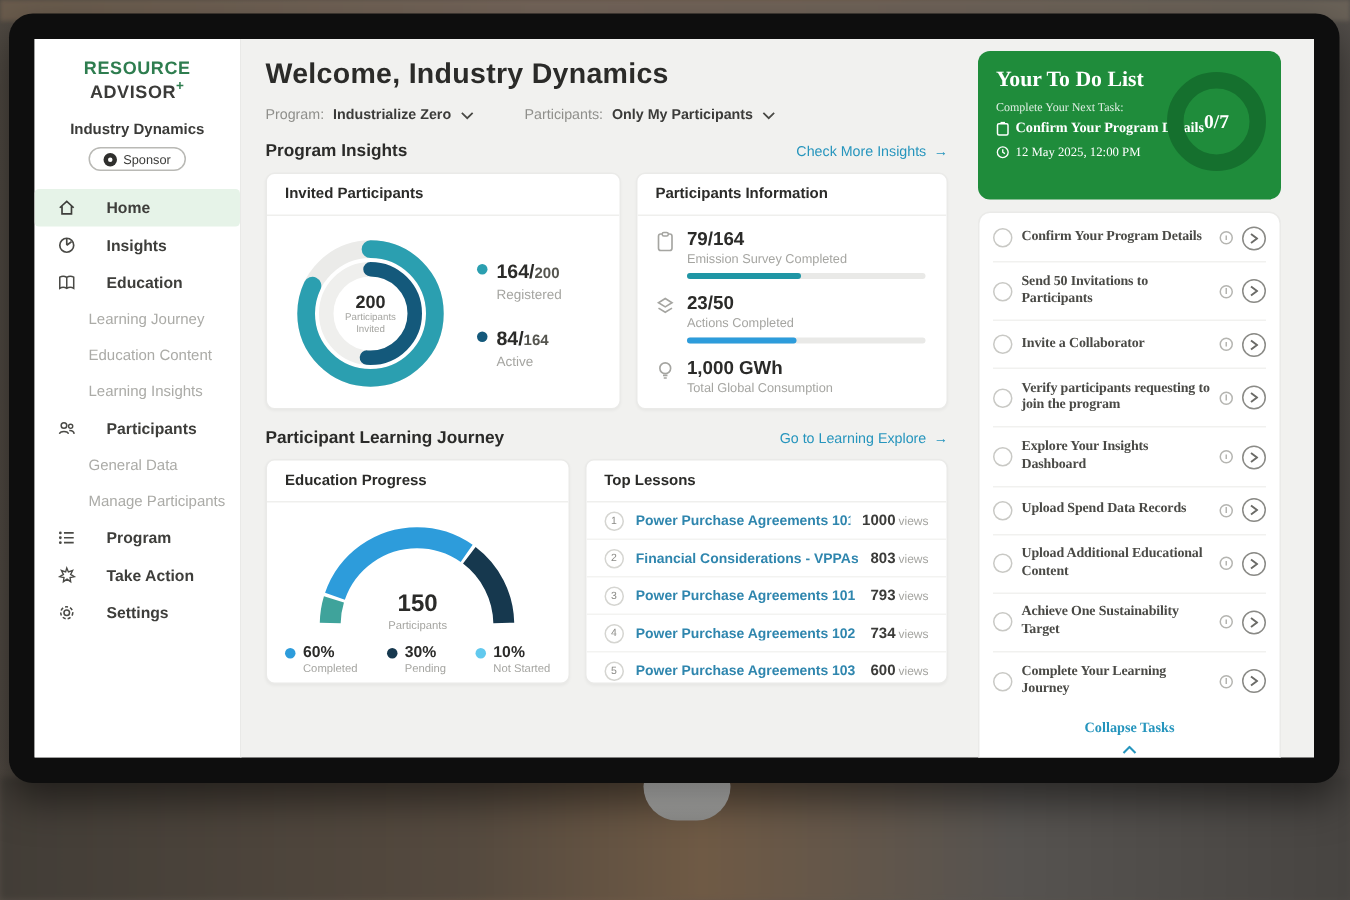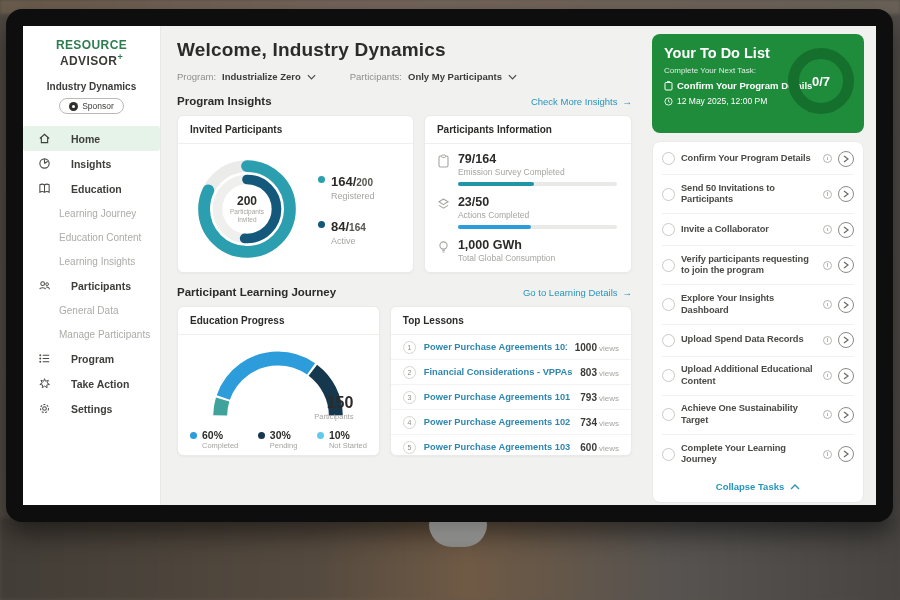--- a/index.html
+++ b/index.html
@@ -77,60 +77,60 @@
   .stat-icon { width:13px; flex:none; margin-top:2px; }
   .stat-main { flex:1; min-width:0; }
   .stat-val { font-size:12.5px; font-weight:bold; color:#2b2b29; }
   .stat-lab { font-size:8.5px; color:#a5a5a1; margin-top:1px; }
   .bar-track { margin-top:5px; height:4px; border-radius:2px; background:#e9e9e7; width:100%; }
   .bar-fill { height:4px; border-radius:2px; width:0; }
 
   
   .card-edu { flex:0.92; height:150px; display:flex; flex-direction:column; }
   .gauge-wrap { position:relative; width:150px; height:84px; margin:4px auto 0; }
-  .gauge-center { position:absolute; left:0; right:0; bottom:2px; text-align:right; }
+  .gauge-center { position:absolute; left:0; right:0; bottom:2px; text-align:center; }
   .gauge-center .cv { font-size:16px; font-weight:bold; color:#2b2b29; }
   .gauge-center .cl { font-size:7.5px; color:#a5a5a1; }
   .gauge-legend { display:flex; justify-content:space-between; padding:6px 12px 0 12px; }
   .gleg-item { display:flex; gap:5px; align-items:flex-start; }
   .gleg-dot { width:7px; height:7px; border-radius:50%; margin-top:3px; flex:none; }
   .gleg-val { font-size:10.5px; font-weight:bold; color:#2b2b29; }
   .gleg-lab { font-size:7.5px; color:#a5a5a1; }
 
   
   .card-lessons { flex:1.1; height:150px; }
   .lesson-row { display:flex; align-items:center; gap:8px; padding:5.5px 12px; border-bottom:1px solid #f3f3f1; }
   .lesson-row:last-child { border-bottom:none; }
   .rank { width:13px; height:13px; border-radius:50%; border:1px solid #d5d5d1; flex:none;
     font-size:7px; color:#8a8a86; display:flex; align-items:center; justify-content:center; }
   .lesson-title { flex:1; font-size:9.3px; font-weight:bold; color:#2f86ae; cursor:pointer;
     white-space:nowrap; overflow:hidden; }
   .lesson-views { font-size:10px; font-weight:bold; color:#3b3b39; }
   .lesson-views .vw { font-size:8px; font-weight:normal; color:#a5a5a1; margin-left:2px; }
 
   
-  .rightpanel { width:232px; flex:none; padding:8px 12px 0 8px; }
+  .rightpanel { width:232px; flex:none; padding:8px 22px 0 8px;font-family:Liberation Serif, serif; }
   .todo-card { background:#1f8c3b; border-radius:8px; padding:11px 12px; position:relative; color:#fff; height:99px; }
   .todo-title { font-size:14.5px; font-weight:bold; }
   .todo-sub { font-size:8px; color:rgba(255,255,255,.85); margin-top:5px; }
   .todo-next { font-size:9.5px; font-weight:bold; margin-top:5px; display:flex; align-items:center; gap:4px; }
   .todo-time { font-size:8.5px; margin-top:5px; display:flex; align-items:center; gap:4px; }
   .todo-ring { position:absolute; right:10px; top:14px; width:66px; height:66px; border-radius:50%;
     border:11px solid #15702e; display:flex; align-items:center; justify-content:center;
     font-size:13px; font-weight:bold; color:#fff; }
   .tasks-card { background:#fff; border-radius:8px; margin-top:8px; padding:1px 9px; border:1px solid #eaeae8; }
   .task-row { display:flex; align-items:center; gap:6px; padding:7.5px 0; border-bottom:1px solid #f1f1ef; }
   .task-check { width:13px; height:13px; border-radius:50%; border:1.4px solid #c9c9c5; flex:none; cursor:pointer; }
   .task-label { flex:1; font-size:9.3px; font-weight:600; color:#4a4a46; letter-spacing:-.1px; line-height:1.25; }
   .task-info { width:9px; height:9px; border-radius:50%; border:1px solid #b5b5b1; flex:none; position:relative; }
   .task-info::after { content:""; position:absolute; left:3.2px; top:1.6px; width:1.2px; height:3.4px; background:#b5b5b1; }
   .task-go { width:16px; height:16px; border-radius:50%; border:1.3px solid #8a8a86; flex:none; cursor:pointer;
     display:flex; align-items:center; justify-content:center; }
   .collapse-row { display:flex; align-items:center; justify-content:center; gap:6px; padding:8px 0 9px;
-    font-size:9.5px; font-weight:bold; color:#2695bd; cursor:pointer; }
+    font-size:9.5px; font-weight:bold; color:#2695bd; cursor:pointer;flex-direction:column; }
 </style>
 </head>
 <body>
 
 <div class="bg"></div>
 <div class="bg-top"></div>
 <div class="bg-bottom"></div>
 <div class="stand"></div>
 
 <div class="monitor">
@@ -319,21 +319,21 @@
               <div class="stat-lab">Total Global Consumption</div>
             </div>
           </div>
         </div>
       </div>
     </div>
 
     <div class="section-row">
       <div class="section-title">Participant Learning Journey</div>
       <div class="section-link">
-        <span>Go to Learning Details</span>
+        <span>Go to Learning Explore</span>
         <span>→</span>
       </div>
     </div>
 
     <div class="cards-row">
 
       <div class="card card-edu">
         <div class="card-title">Education Progress</div>
         <div class="gauge-wrap">
           <svg width="150" height="84" viewBox="0 0 140 78">

